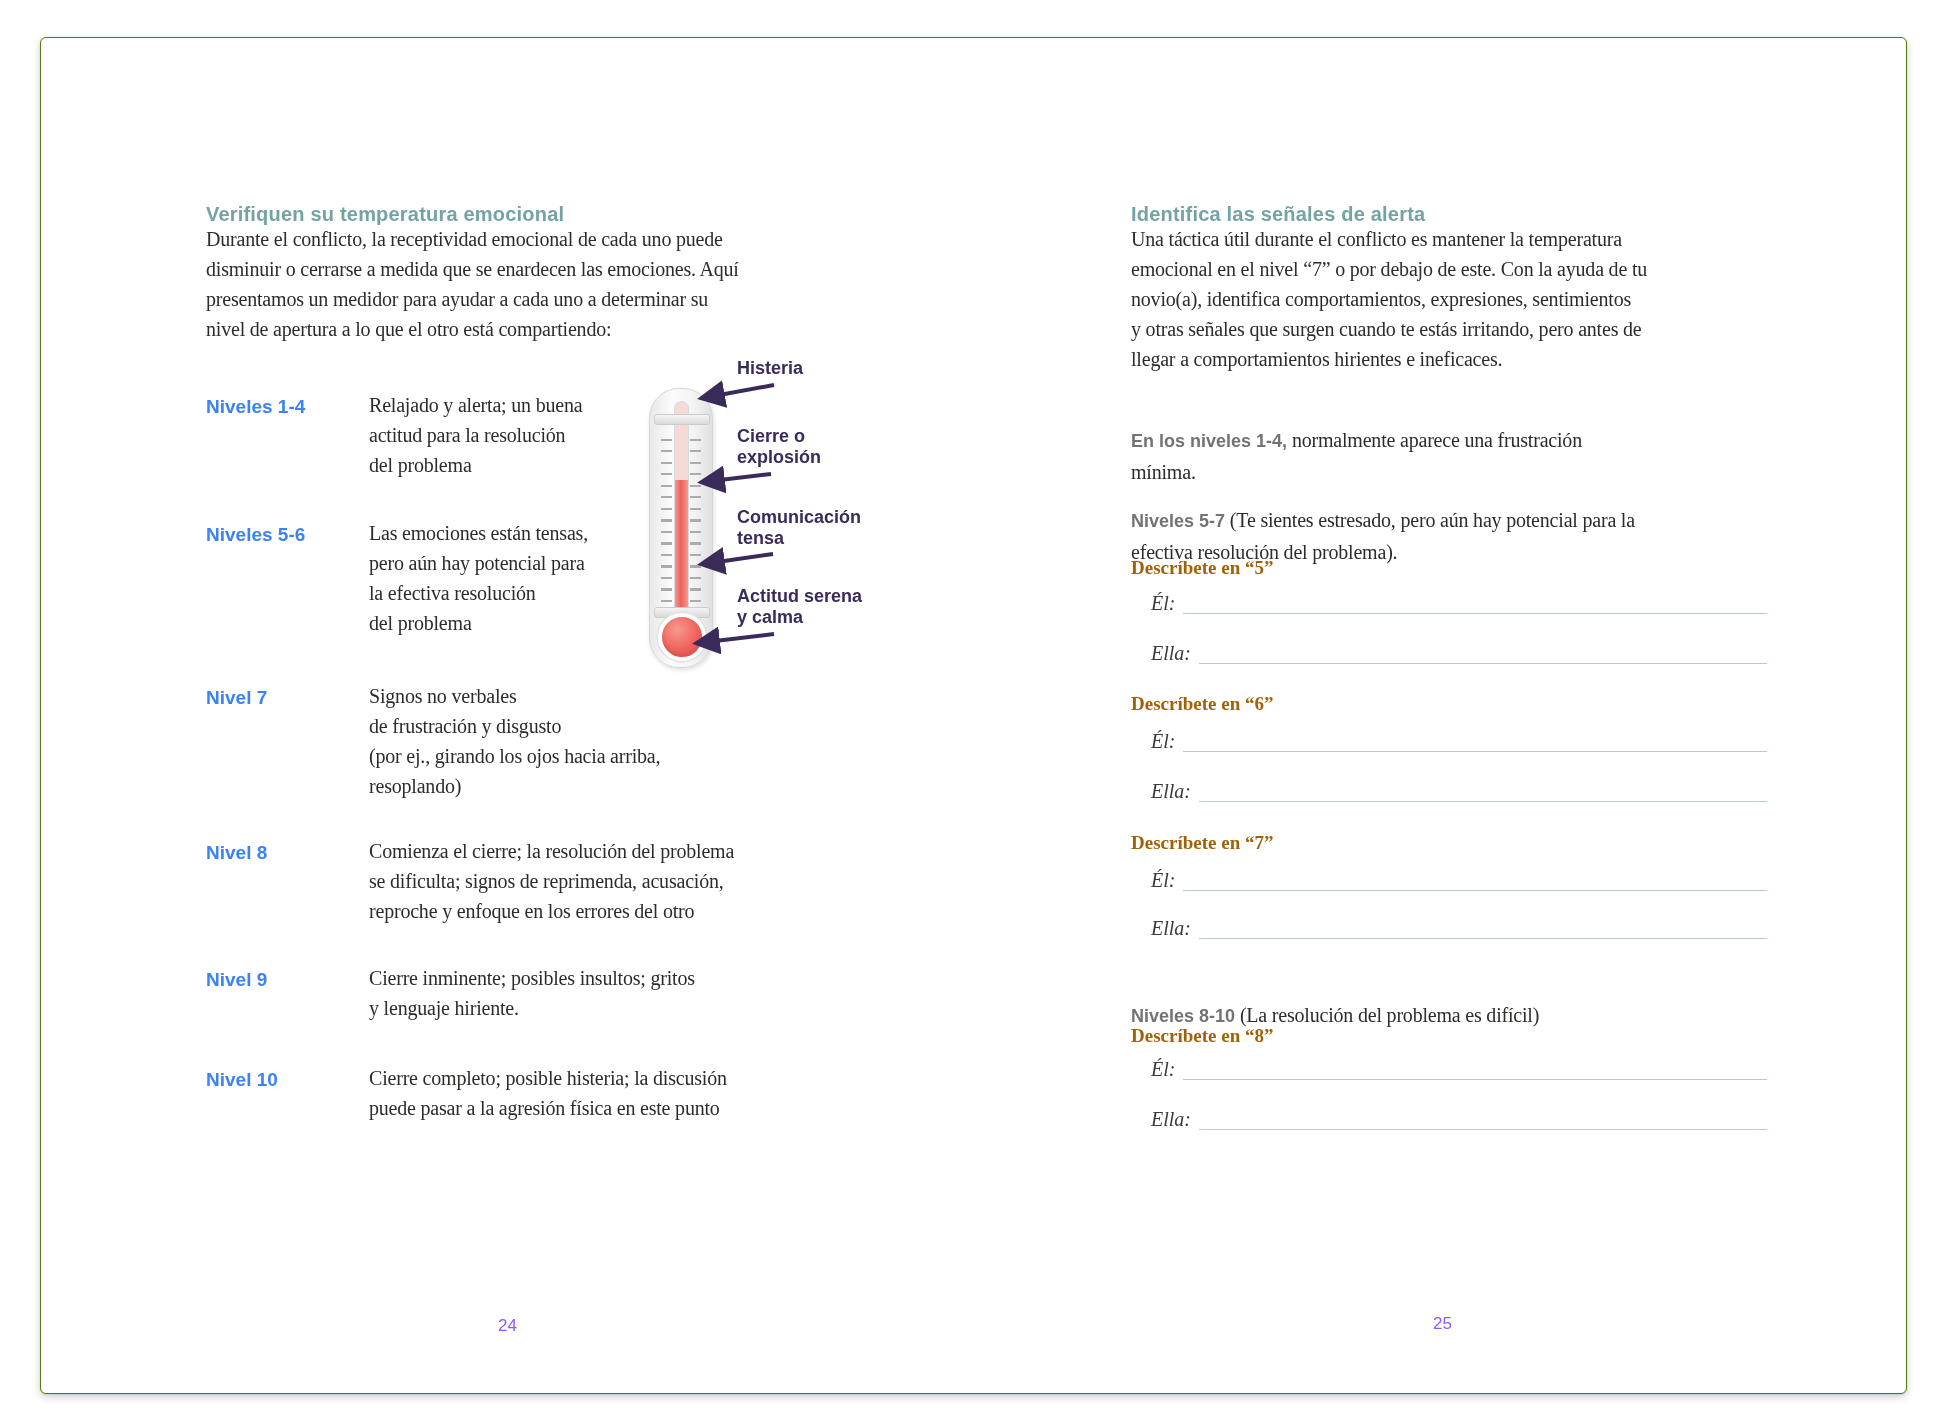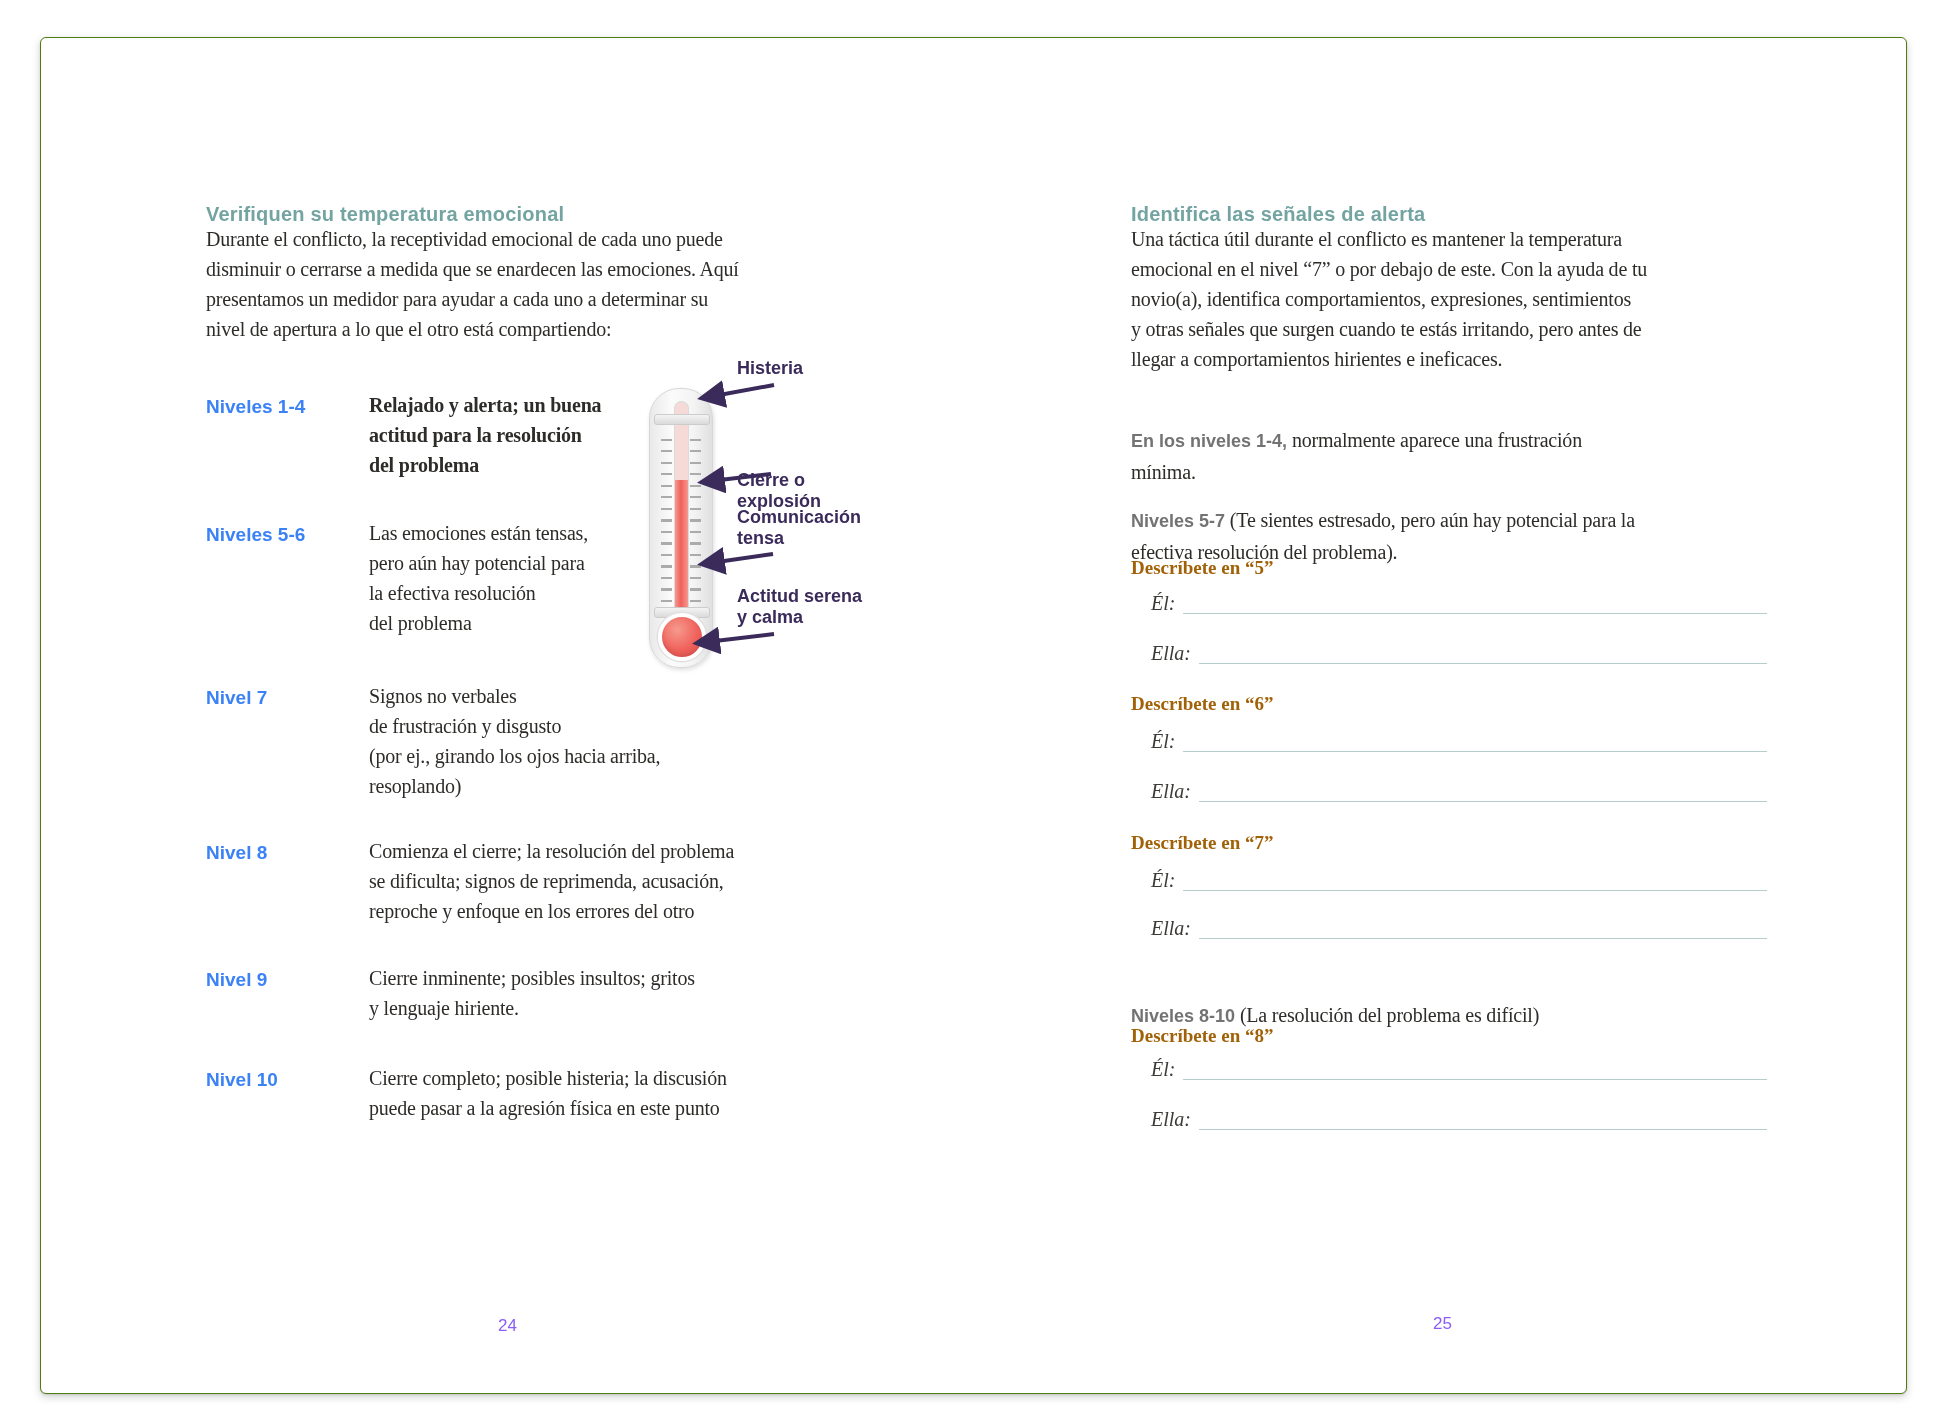--- a/index.html
+++ b/index.html
@@ -66,21 +66,21 @@
     <div>
       <h1 class="page-heading" style="left:165px; top:150px;">Verifiquen su temperatura emocional</h1>
 
       <p class="intro" style="left:165px; top:186px; margin:0;">Durante el conflicto, la receptividad emocional de cada uno puede
 disminuir o cerrarse a medida que se enardecen las emociones. Aquí
 presentamos un medidor para ayudar a cada uno a determinar su
 nivel de apertura a lo que el otro está compartiendo:</p>
 
       <div>
         <div class="lvl-label" style="top:355px;">Niveles 1-4</div>
-        <div class="lvl-text" style="top:352px;font-weight:bold;">Relajado y alerta; un buena
+        <div class="lvl-text" style="top:352px;">Relajado y alerta; un buena
 actitud para la resolución
 del problema</div>
 
         <div class="lvl-label" style="top:483px;">Niveles 5-6</div>
         <div class="lvl-text" style="top:480px;">Las emociones están tensas,
 pero aún hay potencial para
 la efectiva resolución
 del problema</div>
 
         <div class="lvl-label" style="top:646px;">Nivel 7</div>
@@ -109,21 +109,21 @@
           <div class="ticks ticks-r"></div>
           <div class="tube">
             <div class="tube-fill"></div>
           </div>
           <div class="clip clip-top"></div>
           <div class="clip clip-bottom"></div>
           <div class="bulb"></div>
         </div>
 
         <div class="thermo-label" style="left:696px; top:320px;">Histeria</div>
-        <div class="thermo-label" style="left:696px; top:388px;margin-top:44px;">Cierre o
+        <div class="thermo-label" style="left:696px; top:388px;">Cierre o
 explosión</div>
         <div class="thermo-label" style="left:696px; top:469px;">Comunicación
 tensa</div>
         <div class="thermo-label" style="left:696px; top:548px;">Actitud serena
 y calma</div>
 
         <svg class="arrows" viewBox="0 0 260 340">
           <defs>
             <marker id="ah" markerWidth="7" markerHeight="7" refX="5.5" refY="3.5" orient="auto">
               <path d="M0,0 L7,3.5 L0,7 Z" fill="#3a2b5b"></path>

